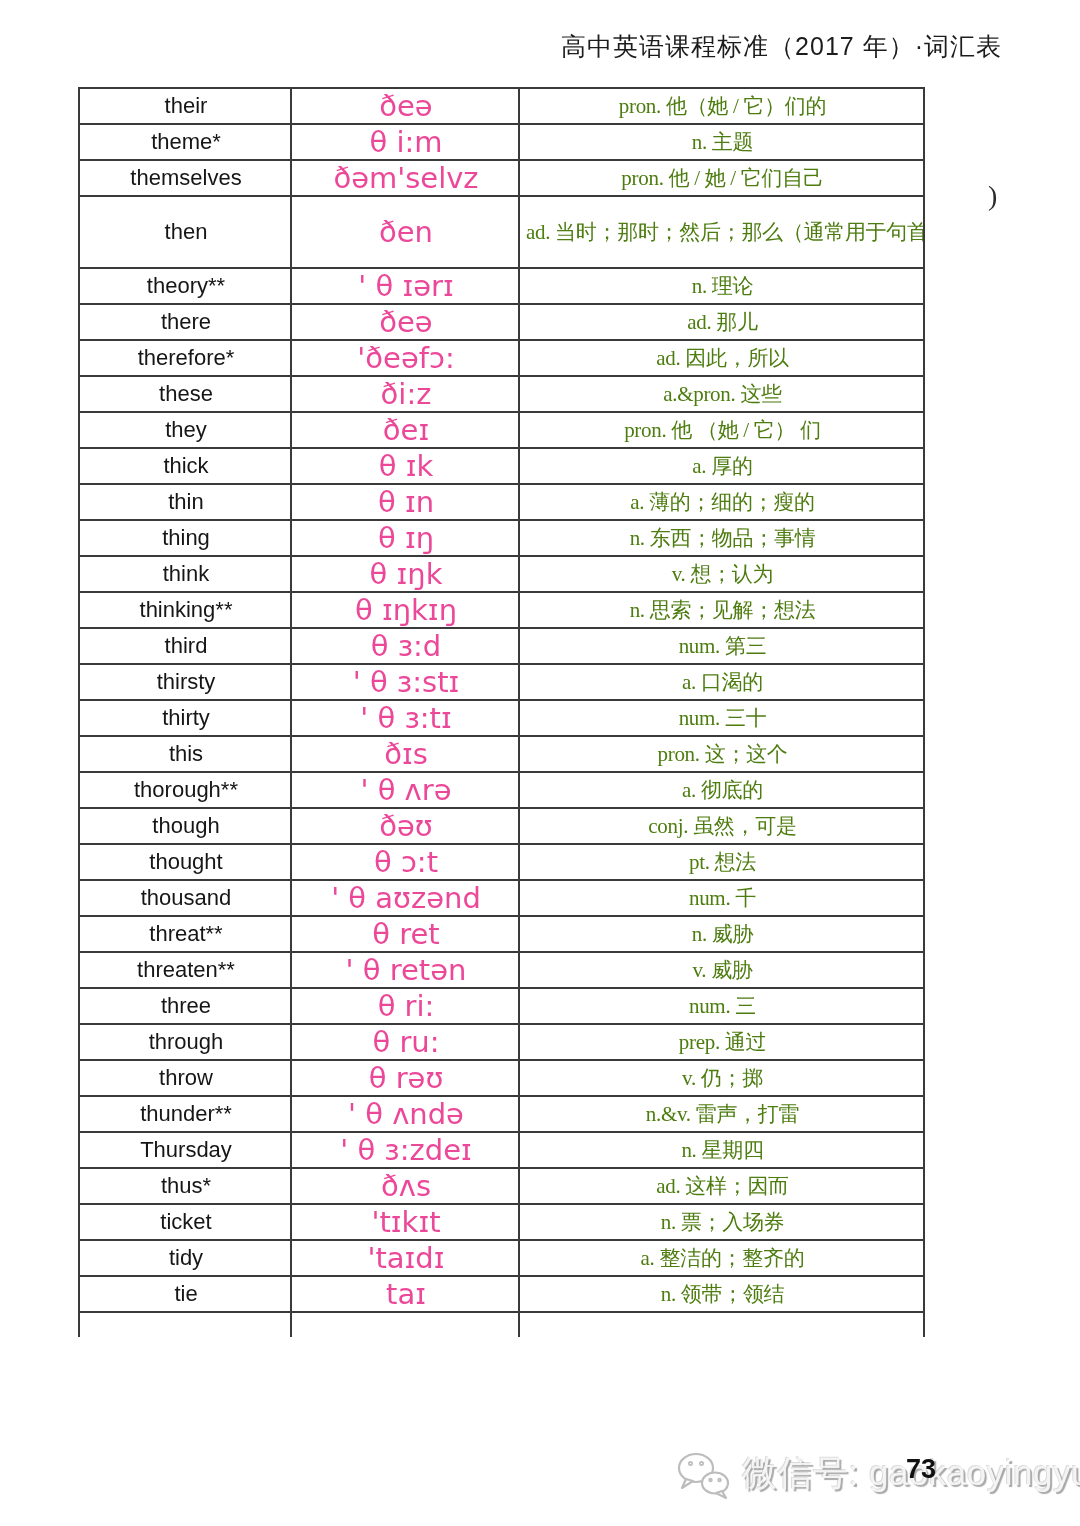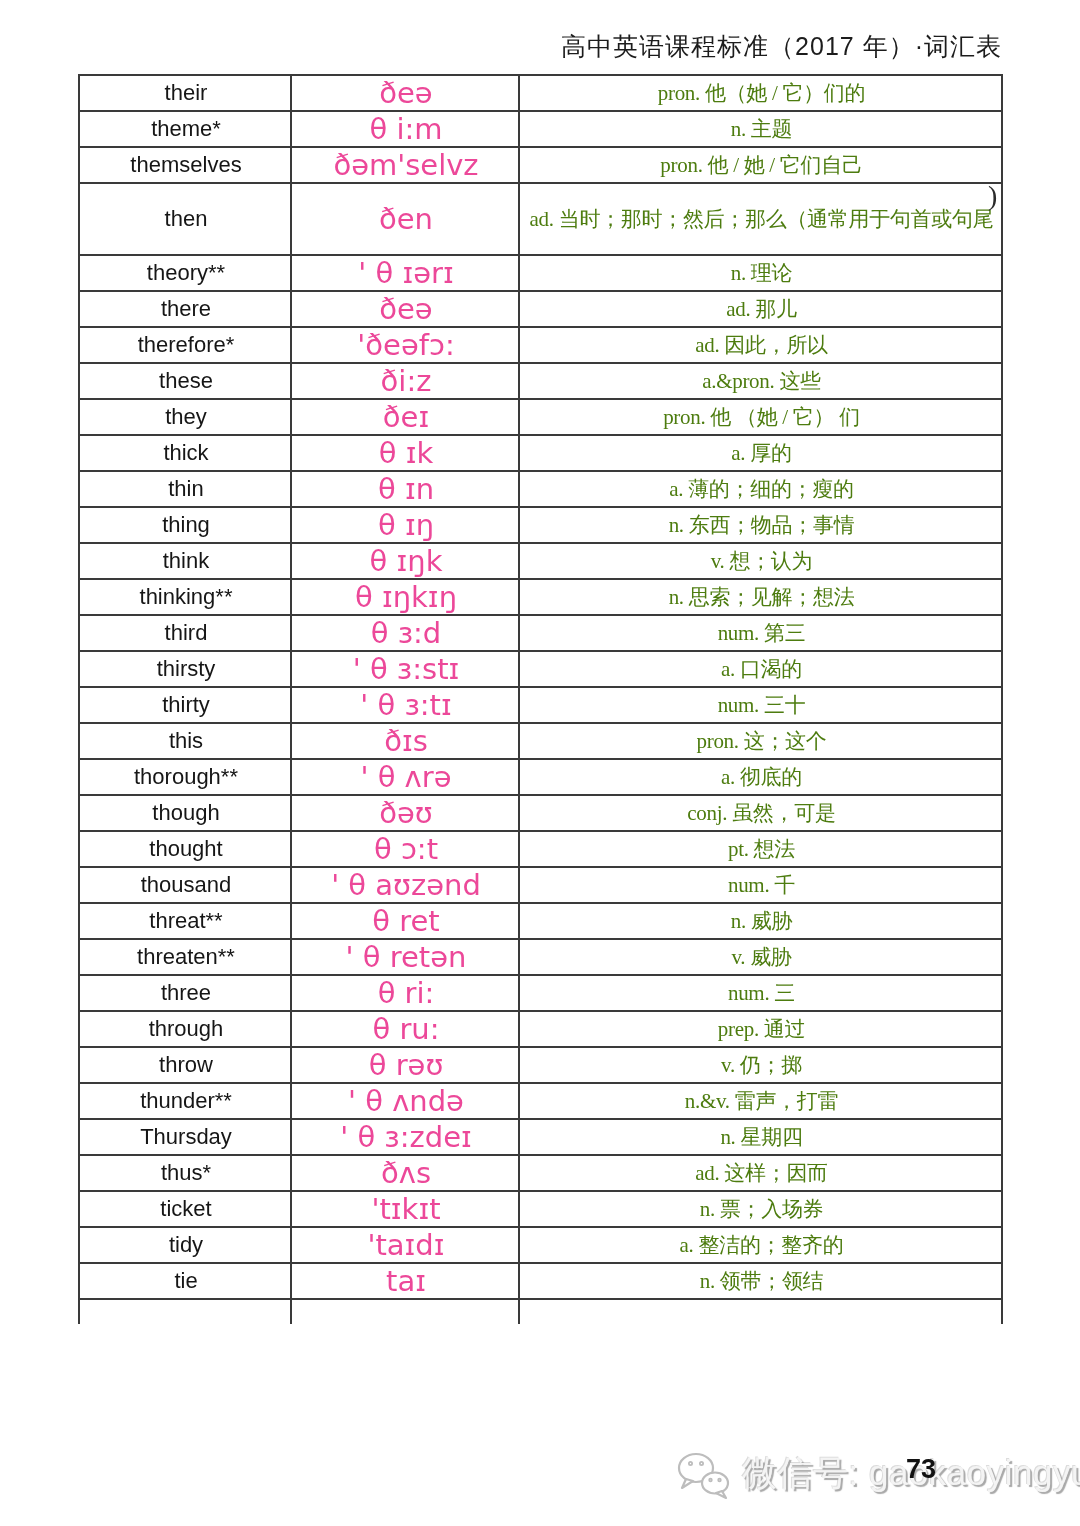--- a/index.html
+++ b/index.html
@@ -19,22 +19,22 @@
     right:78px;
     font-size:25px;
     letter-spacing:1px;
     font-family:"Liberation Sans",sans-serif;
     color:#1c1c1c;
     white-space:nowrap;
   }
   .table-wrap{
     position:absolute;
     left:78px;
-    top:74px;
-    width:925px;
+    top:87px;
+    width:847px;
   }
   table.vocab{
     border-collapse:collapse;
     width:100%;
     table-layout:fixed;
     border:2.5px solid #343434;
     border-bottom:none;
   }
   table.vocab td{
     border:2px solid #3a3a3a;

